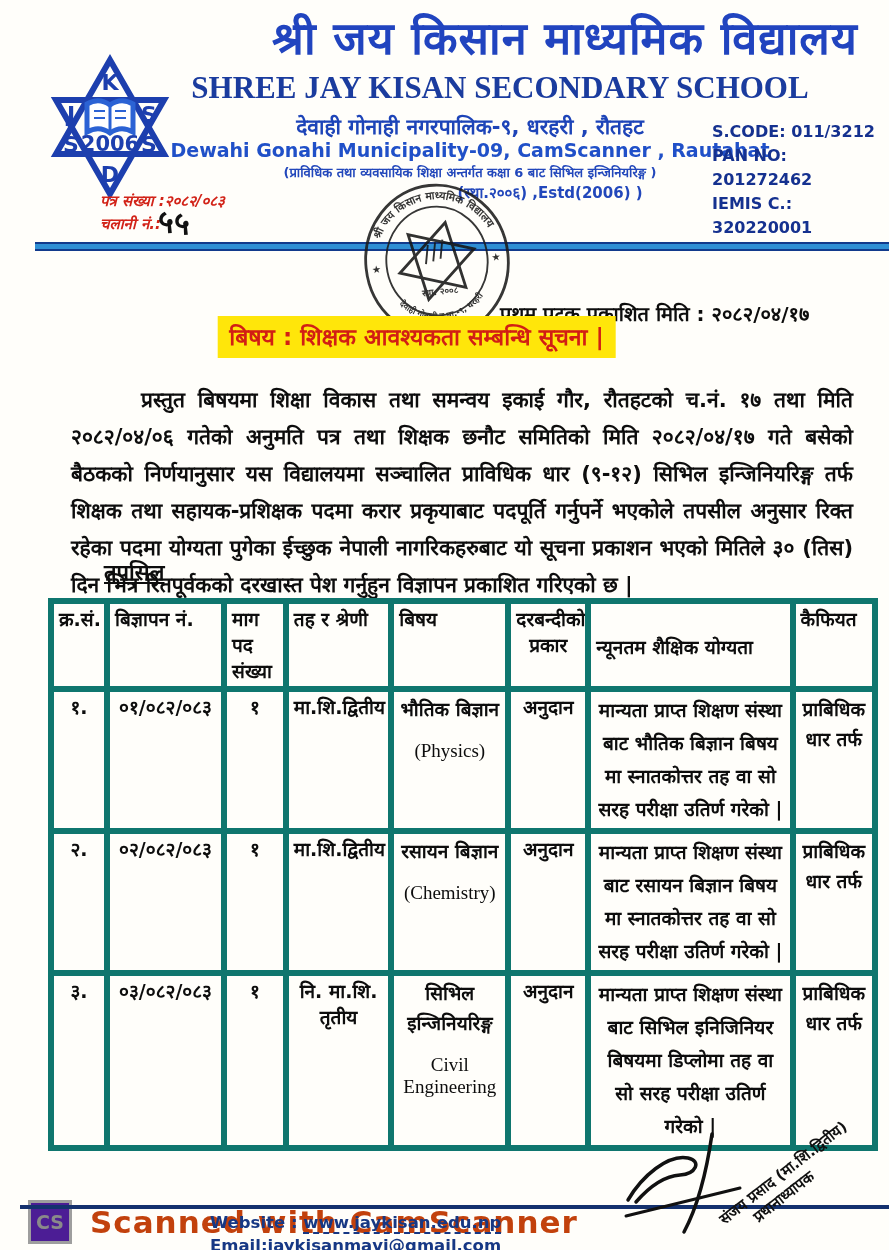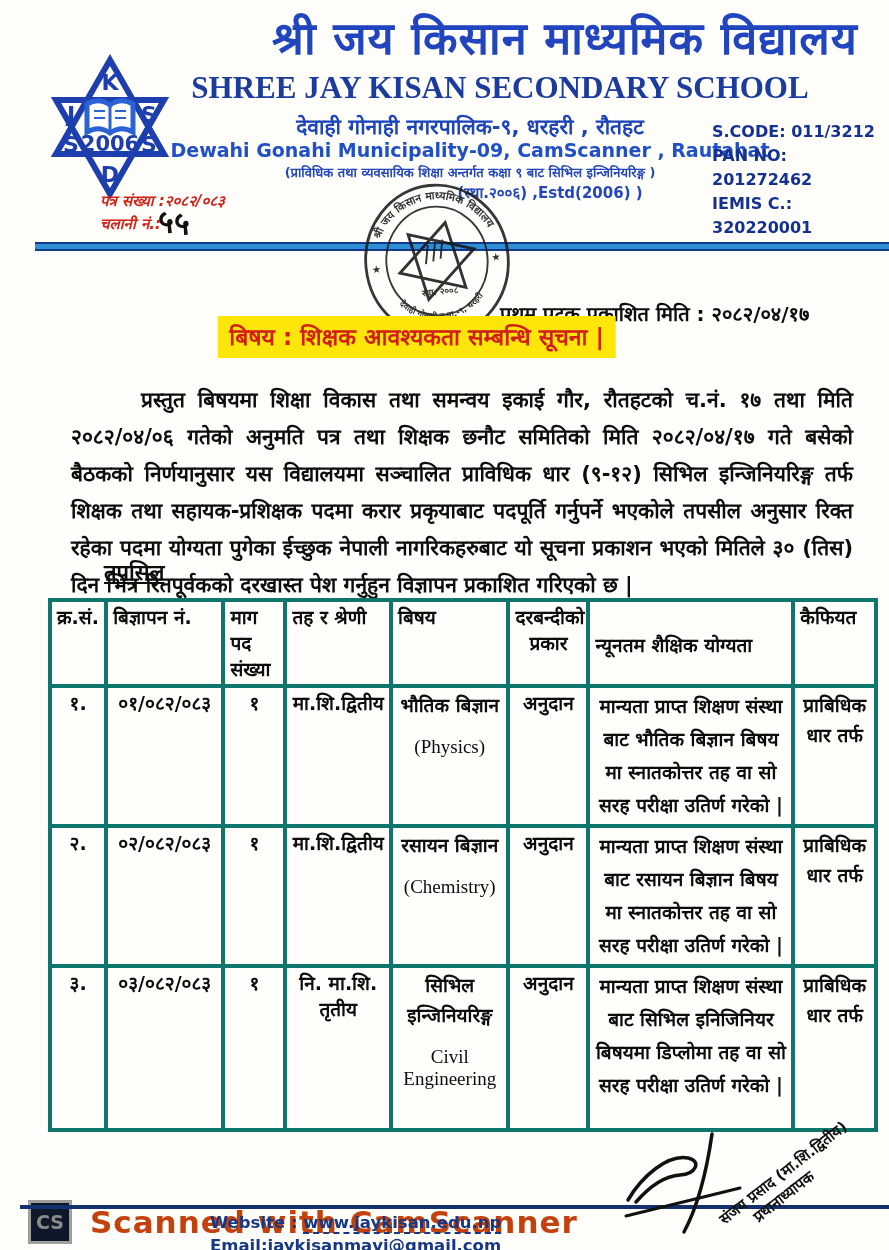--- a/index.html
+++ b/index.html
@@ -43,42 +43,42 @@
     padding:4px 12px 6px 12px;white-space:nowrap;}
   
   .body-par{position:absolute;left:55px;top:366px;width:782px;
     font-size:21px;line-height:37px;font-weight:600;text-align:justify;
     text-indent:70px;color:#0d0d0d;margin:16px;}
   .tapsil{position:absolute;left:104px;top:556px;width:760px;
     font-size:22px;font-weight:bold;text-decoration:underline;color:#0d0d0d;}
   
   table.vac{position:absolute;left:48px;top:598px;width:830px;border-collapse:collapse;
     table-layout:fixed;}
-  table.vac th,table.vac td{border:4px solid #0f766e;vertical-align:top;
+  table.vac th,table.vac td{border:6px solid #0f766e;vertical-align:top;
     padding:2px 5px;font-size:19px;color:#0d0d0d;overflow:hidden;}
   table.vac th{font-weight:bold;text-align:left;height:74px;}
   table.vac td{font-weight:bold;text-align:center;}
   td.qual,th.qual{text-align:left;}
   td.qual{font-size:18px;line-height:33px;padding-left:8px;}
   th.qual span{display:block;padding-top:28px;}
   td.remarks{text-align:left;line-height:30px;}
   .row1 td{height:128px;}.row2 td{height:130px;}.row3 td{height:156px;}
   .subj-en{display:block;font-family:"Liberation Serif",serif;font-weight:normal;margin-top:16px;}
   .cell-line{display:block;line-height:30px;}
   
   .sig-wrap{position:absolute;left:620px;top:1128px;width:269px;height:122px;z-index:3;}
   .sig-text{position:absolute;left:96px;top:86px;transform:rotate(-38deg);transform-origin:left top;
     font-size:15px;font-weight:bold;color:#111;line-height:19px;white-space:nowrap;}
   
   .footer{position:absolute;left:210px;top:1211px;width:560px;z-index:3;
     font-size:16.5px;font-weight:bold;color:#173884;line-height:23px;}
   .site-underline{border-bottom:2px dashed #173884;}
   
   .wm{position:absolute;left:28px;top:1200px;z-index:1;display:flex;align-items:center;color:#aeaeae;}
-  .wm-box{width:38px;height:38px;border:3px solid #9e9e9e;background:#0f172a;color:#8a8a8a;
+  .wm-box{width:38px;height:38px;border:3px solid #9e9e9e;background:#4c1d95;color:#8a8a8a;
     display:flex;align-items:center;justify-content:center;font-size:19px;font-weight:bold;}
   .wm-text{margin-left:18px;font-size:31px;font-weight:bold;color:#c2410c;letter-spacing:1px;}
 </style>
 </head>
 <body>
 
 <div class="page">
 
   <div class="logo">
     <svg width="140" height="150" viewBox="0 0 140 150">
@@ -100,21 +100,21 @@
       <text x="109" y="100" text-anchor="middle" font-size="22" font-weight="bold" fill="#1d3fae">S</text>
       <text x="70" y="130" text-anchor="middle" font-size="22" font-weight="bold" fill="#1d3fae">D</text>
       <text x="70" y="99" text-anchor="middle" font-size="21" font-weight="bold" fill="#1d3fae">2006</text>
     </svg>
   </div>
 
   <div class="title-np">श्री जय किसान माध्यमिक विद्यालय</div>
   <div class="title-en">SHREE JAY KISAN SECONDARY SCHOOL</div>
   <div class="addr-np">देवाही गोनाही नगरपालिक-९, धरहरी , रौतहट</div>
   <div class="addr-en">Dewahi Gonahi Municipality-09, CamScanner , Rautahat</div>
-  <div class="paren-np">(प्राविधिक तथा व्यवसायिक शिक्षा अन्तर्गत कक्षा ९ बाट सिभिल इन्जिनियरिङ्ग )</div>
+  <div class="paren-np">(प्राविधिक तथा व्यवसायिक शिक्षा अन्तर्गत कक्षा 6 बाट सिभिल इन्जिनियरिङ्ग )</div>
   <div class="estd">(स्था.२००६) ,Estd(2006) )</div>
 
   <div class="codes">
     <div>S.CODE: 011/3212</div>
     <div>PAN NO: 201272462</div>
     <div>IEMIS C.: 320220001</div>
   </div>
 
   <div class="refs">
     <div>पत्र संख्या :२०८२/०८३</div>

